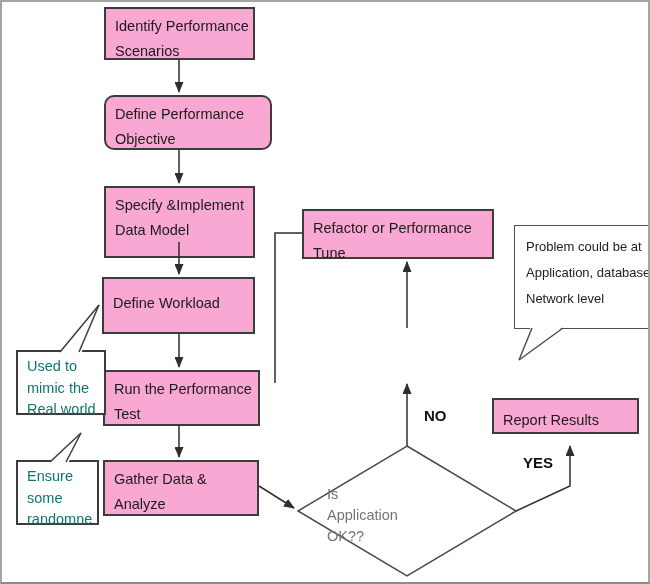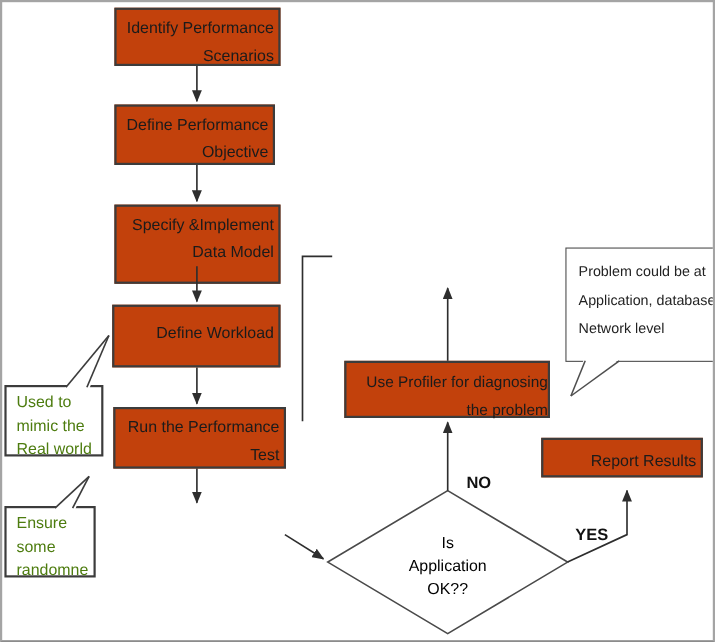--- a/index.html
+++ b/index.html
@@ -10,39 +10,39 @@
     box-sizing: border-box;
     background: #ffffff;
     border: 2px solid #a4a4a4;
     border-bottom-color: #8c8c8c;
     font-family: "Liberation Sans", sans-serif;
     overflow: hidden;
   }
   .box {
     position: absolute;
     box-sizing: border-box;
-    background: #c2410c;
+    background: #f9a8d4;
     border: 2px solid #3c3c3c;
     color: #1b1b1b;
     font-size: 14.5px;
     line-height: 25px;
     padding: 5px 4px 0 9px;
     z-index: 1;
-    text-align: right;
   }
   .callout {
     position: absolute;
     box-sizing: border-box;
     background: #ffffff;
     border: 2px solid #3c3c3c;
-    color: #4d7c0f;
+    color: #0f766e;
     font-size: 14.5px;
     line-height: 21.5px;
     padding: 4px 2px 0 9px;
     z-index: 1;
+    margin-left: 12px;
   }
   .callout-right {
     position: absolute;
     box-sizing: border-box;
     background: #ffffff;
     border: 1.5px solid #4e4e4e;
     color: #222222;
     font-size: 13px;
     padding: 8px 0 0 11px;
     z-index: 1;
@@ -54,52 +54,51 @@
     width: 650px; height: 584px;
     z-index: 2;
     pointer-events: none;
   }
   .lbl {
     position: absolute;
     font-weight: bold;
     font-size: 15px;
     color: #111111;
     z-index: 3;
-    margin-top: 24px;
   }
   .diamond-label {
     position: absolute;
     left: 325px; top: 482px;
     width: 160px;
-    text-align: center;
     font-size: 14.5px;
     line-height: 21px;
-    color: #000000;
+    color: #737373;
     z-index: 3;
   }
   .diamond-label span { display: block; }
 </style>
 </head>
 <body>
 
 <div id="canvas">
 
   <div class="box" style="left:102px; top:5px;  width:151px; height:53px;">Identify Performance Scenarios</div>
 
-  <div class="box" style="left:102px; top:93px; width:146px; height:55px;">Define Performance Objective</div>
+  <div class="box" style="left:102px; top:93px; width:168px; height:55px;border-radius:10px;">Define Performance Objective</div>
 
   <div class="box" style="left:102px; top:184px; width:151px; height:72px;">Specify &amp;Implement Data Model</div>
 
   <div class="box" style="left:100px; top:275px; width:153px; height:57px; padding-top:12px;">Define Workload</div>
 
   <div class="box" style="left:101px; top:368px; width:157px; height:56px;">Run the Performance Test</div>
 
+  <div class="box" style="left:101px; top:458px; width:156px; height:56px;">Gather Data &amp; Analyze</div>
 
+  <div class="box" style="left:300px; top:207px; width:192px; height:50px;">Refactor or Performance Tune</div>
 
-  <div class="box" style="left:311px; top:326px; width:187px; height:52px; font-size:14px; padding:5px 0 0 9px;">Use Profiler for diagnosing the problem</div>
 
   <div class="box" style="left:490px; top:396px; width:147px; height:36px; padding-top:8px;">Report Results</div>
 
   <div class="callout" style="left:2px; top:348px; width:90px; height:65px;">Used to mimic the Real world</div>
 
   <div class="callout" style="left:2px; top:458px; width:83px; height:65px;">Ensure some randomne</div>
 
   <div class="callout-right" style="left:512px; top:223px; width:138px; height:104px;">
     <div class="c-line">Problem could be at</div>
     <div class="c-line">Application, database,</div>

